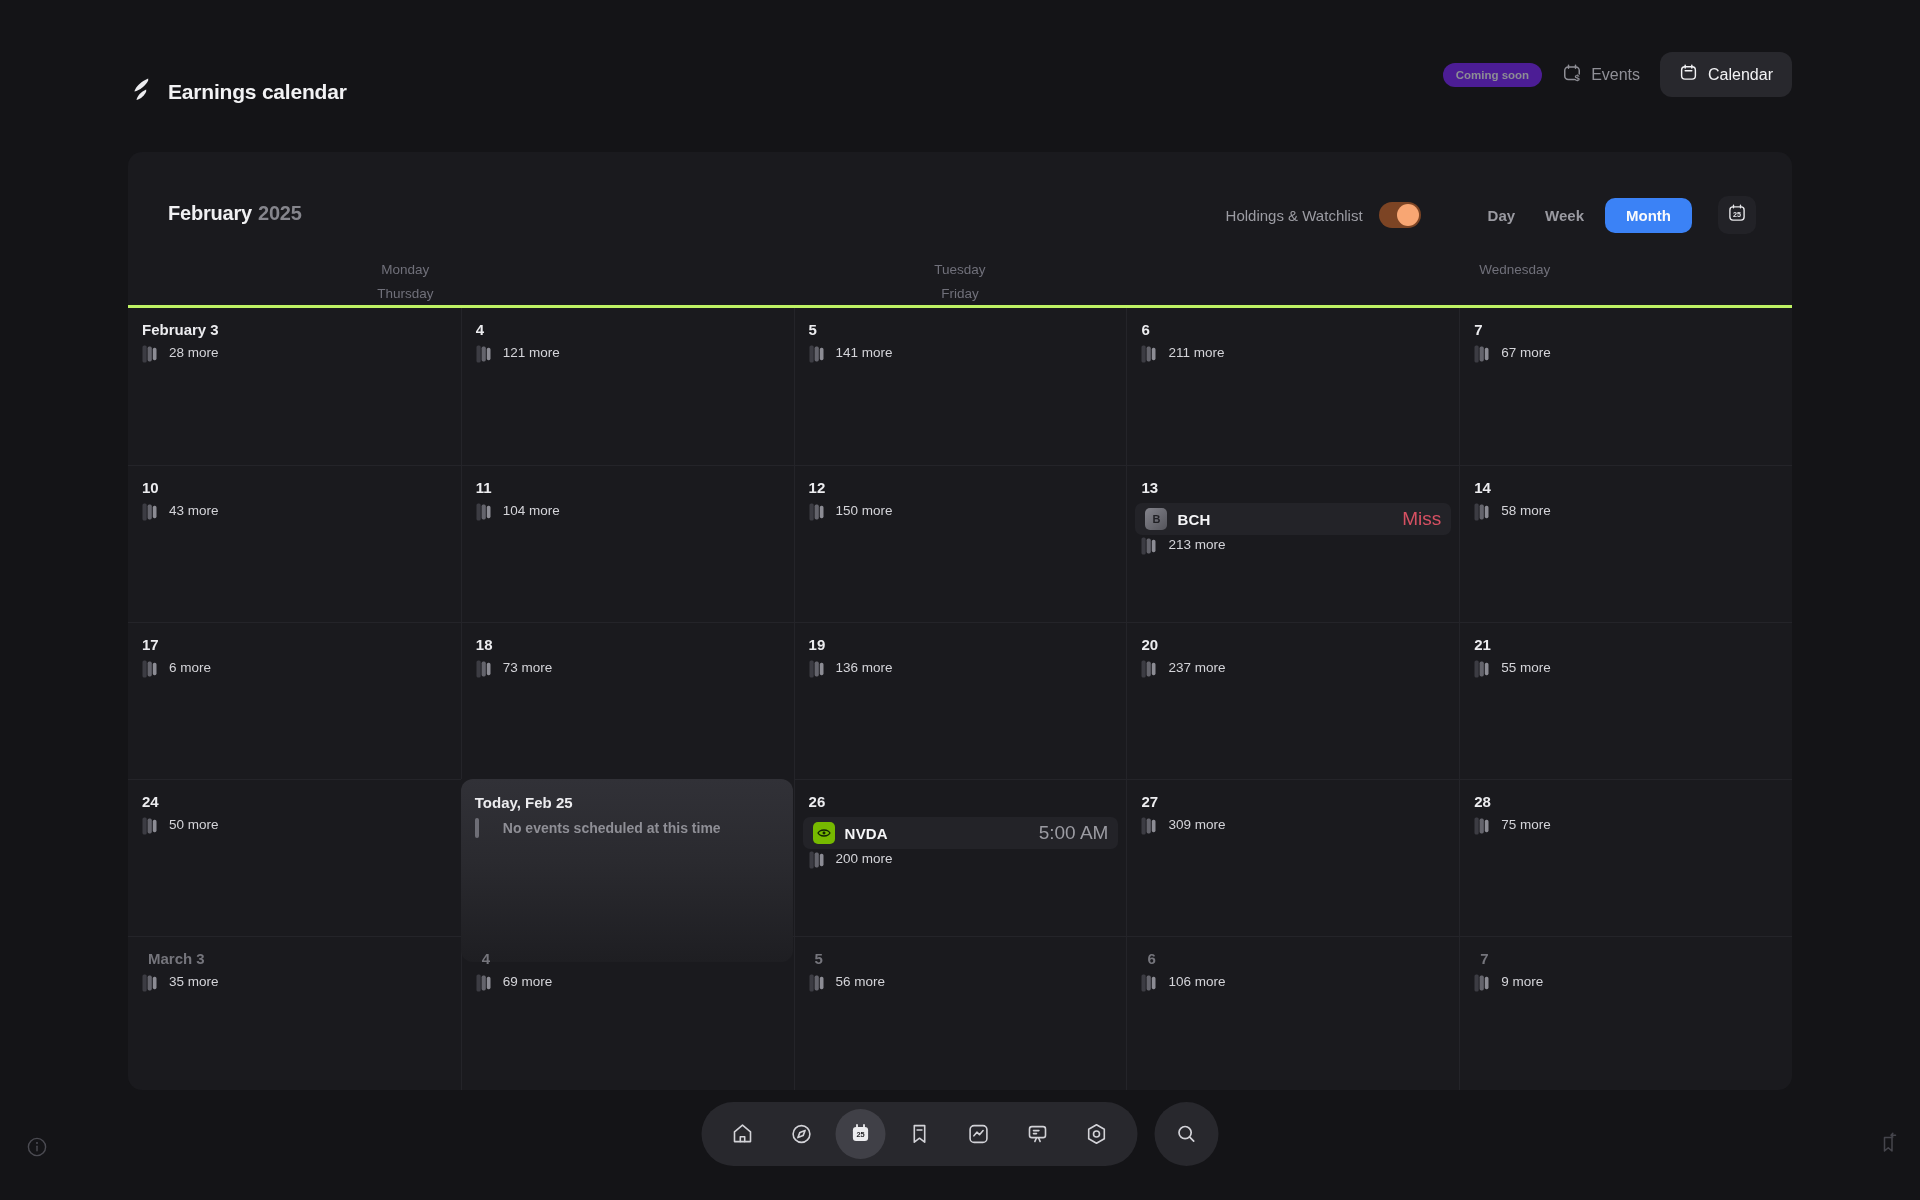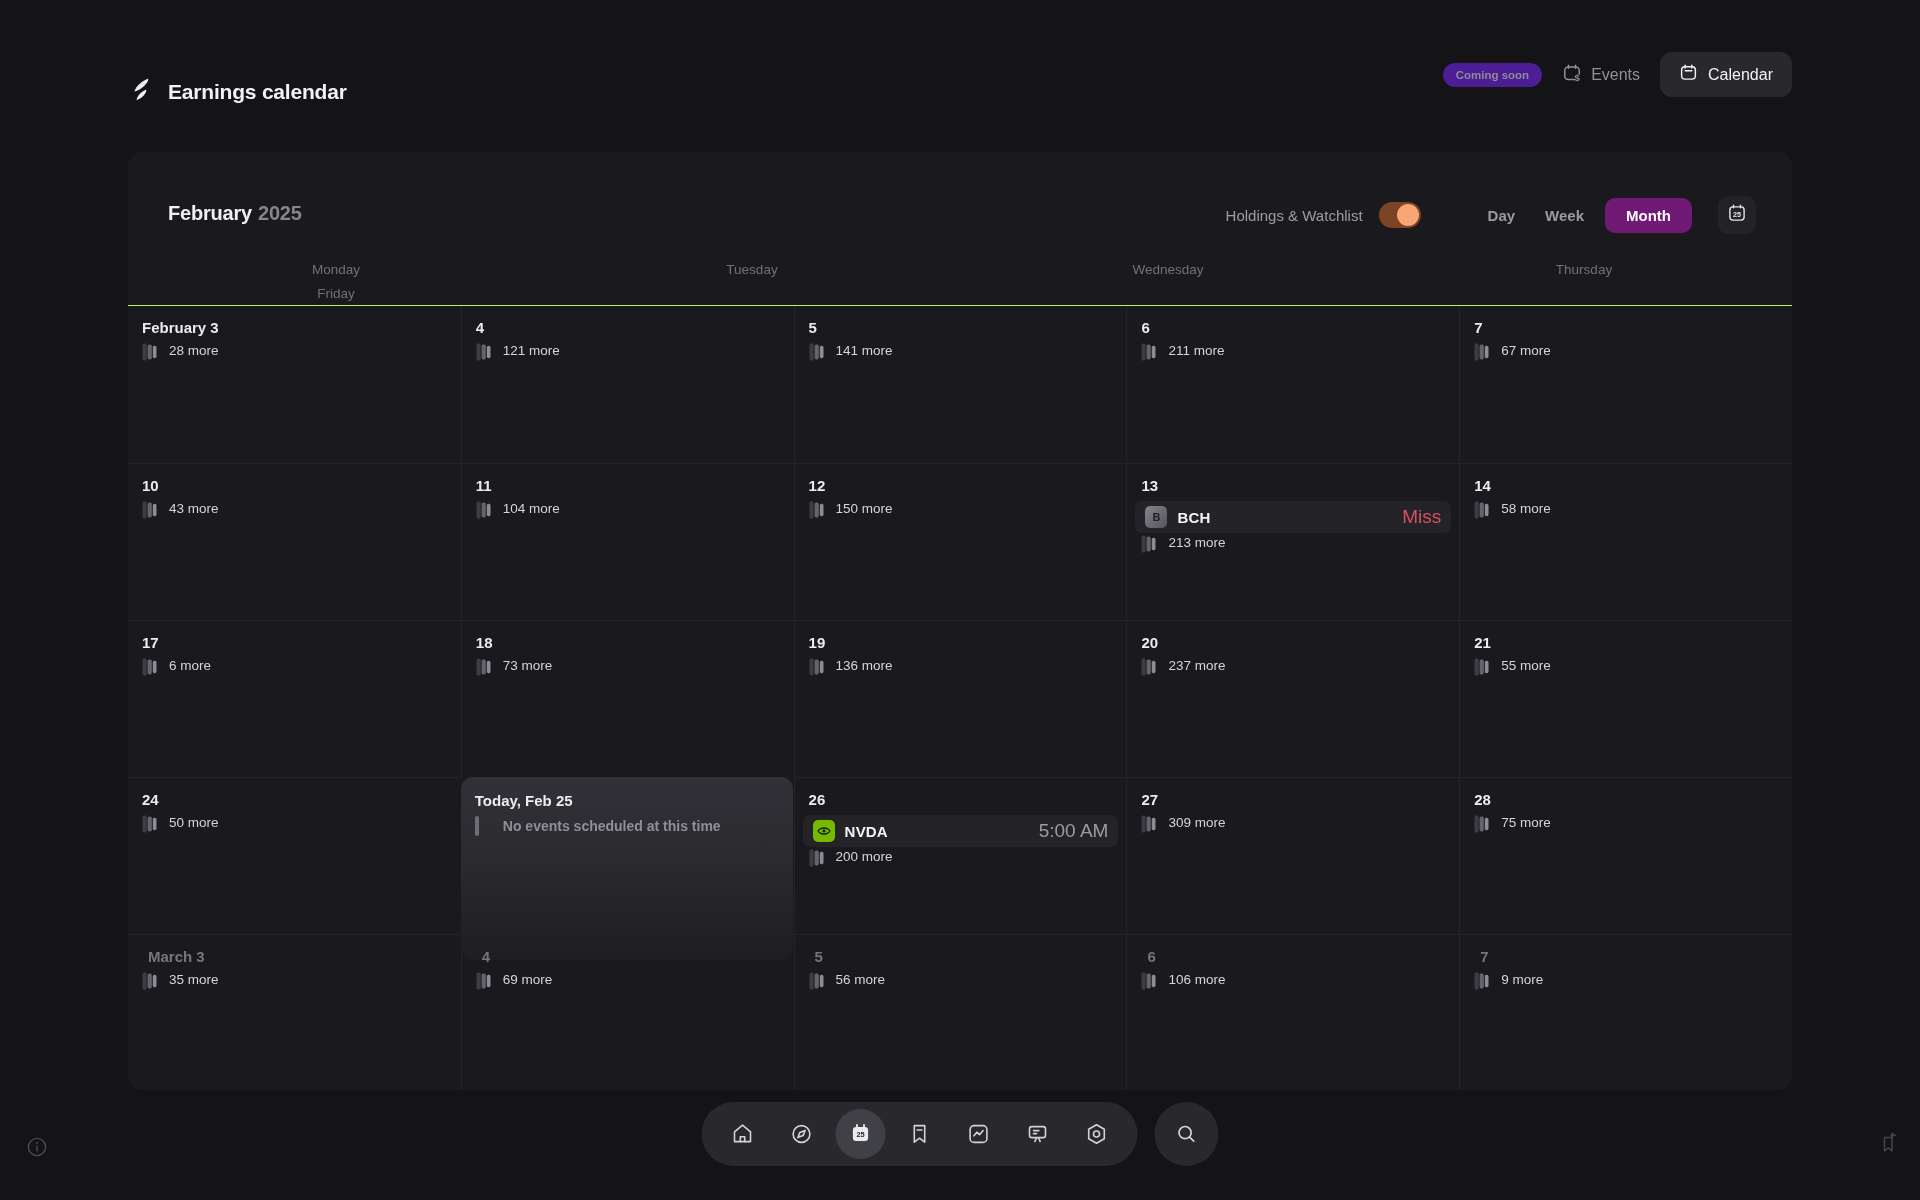--- a/index.html
+++ b/index.html
@@ -19,27 +19,27 @@
   .panel { position:absolute; left:128px; top:152px; width:1664px; height:938px; background:#1a1a1e; border-radius:14px; overflow:hidden; }
   .panel-toolbar { position:relative; height:105px; }
   .month-title { position:absolute; left:40px; top:50px; font-size:20px; font-weight:bold; color:#f0f0f2; letter-spacing:-0.2px; }
   .month-title .year { color:#85858c; margin-left:6px; }
   .toolbar-right { position:absolute; right:36px; top:44px; display:flex; align-items:center; }
   .holdings-label { color:#9c9ca3; font-size:15px; }
   .toggle { width:42px; height:26px; border-radius:13px; background:#7c4424; position:relative; margin-left:16px; }
   .toggle .knob { position:absolute; right:2px; top:2px; width:22px; height:22px; border-radius:50%; background:#f8a673; }
   .views { display:flex; align-items:center; margin-left:52px; }
   .view-tab { color:#9a9aa1; font-size:15px; font-weight:bold; padding:9px 15px; border-radius:10px; }
-  .view-tab.active { color:#fafafc; background:#701a75; padding:9px 21px; margin-left:6px; }
+  .view-tab.active { color:#fafafc; background:#3b82f6; padding:9px 21px; margin-left:6px; }
   .picker-btn { margin-left:26px; width:38px; height:38px; border-radius:10px; background:#222227; display:flex; align-items:center; justify-content:center; }
 
-  .weekdays { height:48px; display:grid; grid-template-columns:repeat(4,1fr); align-items:center; }
+  .weekdays { height:48px; display:grid; grid-template-columns:repeat(3,1fr); align-items:center; }
   .weekday { text-align:center; color:#70707a; font-size:13.5px; }
 
-  .grid { display:grid; grid-template-columns:repeat(5,1fr); grid-auto-rows:157px; border-top:1px solid #bef264; }
+  .grid { display:grid; grid-template-columns:repeat(5,1fr); grid-auto-rows:157px; border-top:3px solid #bef264; }
   .cell { position:relative; border-left:1px solid #242429; border-top:1px solid #242429; }
   .cell:nth-child(5n+1) { border-left:none; }
   .cell:nth-child(-n+5) { border-top:none; }
   .cell-date { position:relative; z-index:2; margin:13px 14px 7px 14px; font-size:15px; font-weight:bold; color:#ececef; }
   .cell.dim .cell-date { color:#75757c;margin-left:20px; }
   .cell-body { position:relative; z-index:2; }
 
   .more-row { display:flex; align-items:flex-start; gap:12px; height:30px; padding:0 14px; }
   .more-label { color:#d4d4d9; font-size:13.5px; }
 

